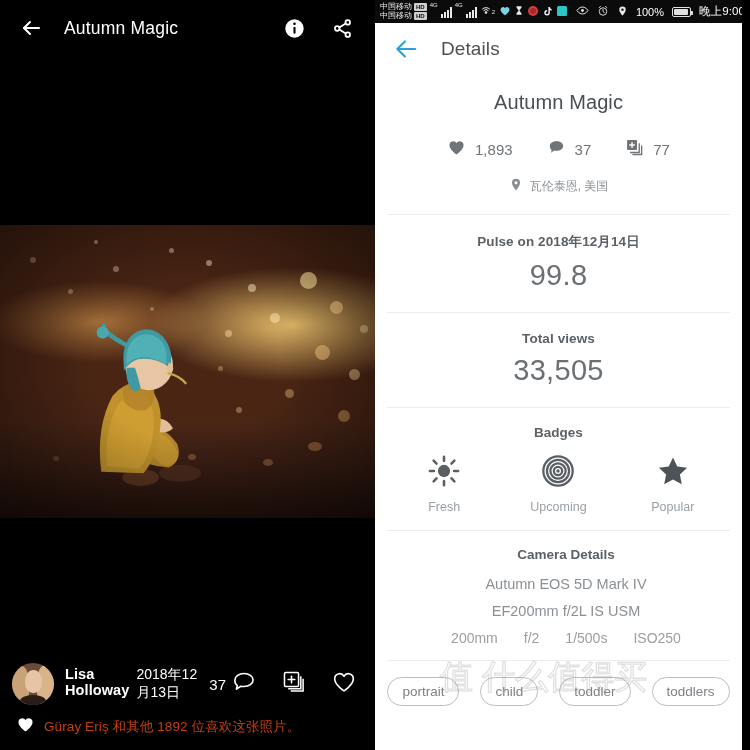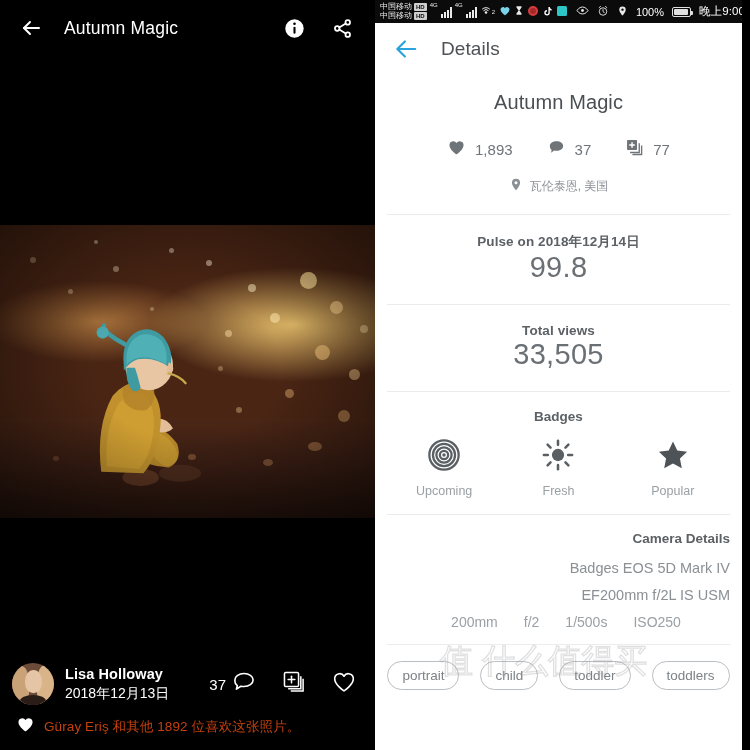--- a/index.html
+++ b/index.html
@@ -69,21 +69,21 @@
   .lp-author-row { display: flex; align-items: center; height: 46px; }
   .avatar {
     width: 42px; height: 42px; border-radius: 50%; overflow: hidden; flex: none;
     background: radial-gradient(circle at 45% 35%, #d9b79c 0%, #a9leftover 1%, #6b4433 60%, #2a1a14 100%);
     background-color: #6b4a38; position: relative;
   }
   .avatar .hairL { position:absolute; left:-6%; top:6%; width:46%; height:94%; border-radius:50% 40% 30% 40%; background:#c9a277; }
   .avatar .hairR { position:absolute; right:-8%; top:4%; width:48%; height:96%; border-radius:40% 50% 40% 30%; background:#d8b488; }
   .avatar .face  { position:absolute; left:30%; top:16%; width:42%; height:56%; border-radius:50% 50% 45% 45%; background:#e6c4a6; }
   .avatar .body  { position:absolute; left:18%; bottom:-6%; width:64%; height:30%; border-radius:50% 50% 0 0; background:#2a1c16; }
-  .author-txt { margin-left: 11px; display: flex; flex-direction: column; justify-content: center; gap: 3px; }
+  .author-txt { margin-left: 11px; display: flex; justify-content: center; gap: 3px; }
   .author-name { color: #fff; font-size: 14.5px; font-weight: bold; letter-spacing: .1px; }
   .author-date { color: #fff; font-size: 14px; }
   .lp-actions2 { margin-left: auto; display: flex; align-items: center; gap: 24px; padding-right: 6px; }
   .cmt-grp { display: flex; align-items: center; gap: 5px; }
   .cmt-num { color: #fff; font-size: 15px; }
   .likes-row { display: flex; align-items: center; gap: 9px; padding: 8px 2px 4px 4px; }
   .likes-txt { color: #c2410c; font-size: 13.5px; letter-spacing: .1px; }
 
   
   .right-panel {
@@ -121,29 +121,29 @@
   .stat-row { display: flex; justify-content: center; align-items: center; gap: 34px; padding-bottom: 16px; }
   .stat { display: flex; align-items: center; gap: 9px; }
   .stat-num { font-size: 15px; color: #6f7479; }
   .loc-row { display: flex; justify-content: center; align-items: center; gap: 7px; padding-bottom: 18px; }
   .loc-txt { font-size: 12px; color: #8b9095; }
 
   .divider { height: 1px; background: #ececec; margin: 0 12px; }
 
   .sec { text-align: center; padding: 18px 12px 20px 12px; }
   .sec-label { font-size: 13.5px; font-weight: bold; color: #5c6166; letter-spacing: .1px; }
-  .sec-big { font-size: 29px; color: #6b7075; letter-spacing: .3px; }
+  .sec-big { font-size: 29px; color: #6b7075; margin-top: 8px; letter-spacing: .3px; }
 
   .badges-sec { padding: 17px 12px 16px 12px; text-align: center; }
   .badges-title { font-size: 13.5px; font-weight: bold; color: #5c6166; margin-bottom: 15px; }
   .badges-row { display: flex; justify-content: center; align-items: flex-start; gap: 0; }
   .badge { flex: 1; display: flex; flex-direction: column; align-items: center; gap: 9px; }
   .badge-lbl { font-size: 12.5px; color: #9aa0a5; }
 
-  .cam-sec { padding: 16px 12px 14px 12px; text-align: right; margin-left: 15px; }
+  .cam-sec { padding: 16px 12px 14px 12px; text-align: center; margin-left: 15px; }
   .cam-title { font-size: 13.5px; font-weight: bold; color: #5c6166; margin-bottom: 14px; }
   .cam-line { font-size: 14.5px; color: #8b9095; margin-bottom: 11px; }
   .cam-specs { display: flex; justify-content: center; gap: 26px; font-size: 14px; color: #9aa0a5; }
 
   .tags-sec { padding: 16px 10px 10px 10px; display: flex; justify-content: center; gap: 21px; }
   .chip {
     border: 1.4px solid #b9bec3; border-radius: 18px; padding: 6px 14px;
     font-size: 13.5px; color: #7d8287; white-space: nowrap;
   }
   .watermark {
@@ -460,64 +460,64 @@
         <div class="sec-big">33,505</div>
       </div>
 
       <div class="divider"></div>
 
       <div class="badges-sec">
         <div class="badges-title">Badges</div>
         <div class="badges-row">
           <div class="badge">
             <span>
-              <svg width="32" height="32" viewBox="0 0 24 24" fill="none" stroke="#5a5f64">
-                <circle cx="12" cy="12" r="11" stroke-width="1.7"></circle>
-                <circle cx="12" cy="12" r="8.3" stroke-width="1.7"></circle>
-                <circle cx="12" cy="12" r="5.7" stroke-width="1.7"></circle>
-                <circle cx="12" cy="12" r="3.1" stroke-width="1.7"></circle>
-                <circle cx="12" cy="12" r="1.3" fill="#5a5f64" stroke="none"></circle>
-              </svg>
-            </span>
-            <span class="badge-lbl">Upcoming</span>
-          </div>
-          <div class="badge">
-            <span>
               <svg width="32" height="32" viewBox="0 0 24 24" fill="#5a5f64">
                 <circle cx="12" cy="12" r="4.6"></circle>
                 <g stroke="#5a5f64" stroke-width="1.9" stroke-linecap="round">
                   <line x1="12" y1="1.4" x2="12" y2="4.4"></line>
                     <line x1="12" y1="19.6" x2="12" y2="22.6"></line>
                   <line x1="1.4" y1="12" x2="4.4" y2="12"></line>
                     <line x1="19.6" y1="12" x2="22.6" y2="12"></line>
                   <line x1="4.2" y1="4.2" x2="6.4" y2="6.4"></line>
                     <line x1="17.6" y1="17.6" x2="19.8" y2="19.8"></line>
                   <line x1="19.8" y1="4.2" x2="17.6" y2="6.4"></line>
                     <line x1="6.4" y1="17.6" x2="4.2" y2="19.8"></line>
                 </g>
               </svg>
             </span>
             <span class="badge-lbl">Fresh</span>
           </div>
           <div class="badge">
             <span>
+              <svg width="32" height="32" viewBox="0 0 24 24" fill="none" stroke="#5a5f64">
+                <circle cx="12" cy="12" r="11" stroke-width="1.7"></circle>
+                <circle cx="12" cy="12" r="8.3" stroke-width="1.7"></circle>
+                <circle cx="12" cy="12" r="5.7" stroke-width="1.7"></circle>
+                <circle cx="12" cy="12" r="3.1" stroke-width="1.7"></circle>
+                <circle cx="12" cy="12" r="1.3" fill="#5a5f64" stroke="none"></circle>
+              </svg>
+            </span>
+            <span class="badge-lbl">Upcoming</span>
+          </div>
+          <div class="badge">
+            <span>
               <svg width="32" height="32" viewBox="0 0 24 24" fill="#4e5358">
                 <path d="M12 1.8 15.2 8.6 22.6 9.5 17.2 14.6 18.6 22 12 18.4 5.4 22 6.8 14.6 1.4 9.5 8.8 8.6Z"></path>
               </svg>
             </span>
             <span class="badge-lbl">Popular</span>
           </div>
         </div>
       </div>
 
       <div class="divider"></div>
 
       <div class="cam-sec">
         <div class="cam-title">Camera Details</div>
-        <div class="cam-line">Badges EOS 5D Mark IV</div>
+        <div class="cam-line">Autumn EOS 5D Mark IV</div>
         <div class="cam-line">EF200mm f/2L IS USM</div>
         <div class="cam-specs">
           <span>200mm</span>
           <span>f/2</span>
           <span>1/500s</span>
           <span>ISO250</span>
         </div>
       </div>
 
       <div class="divider"></div>

